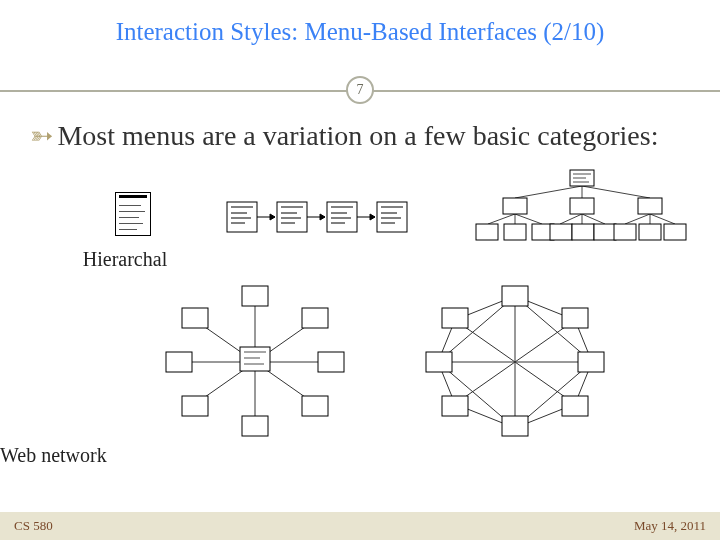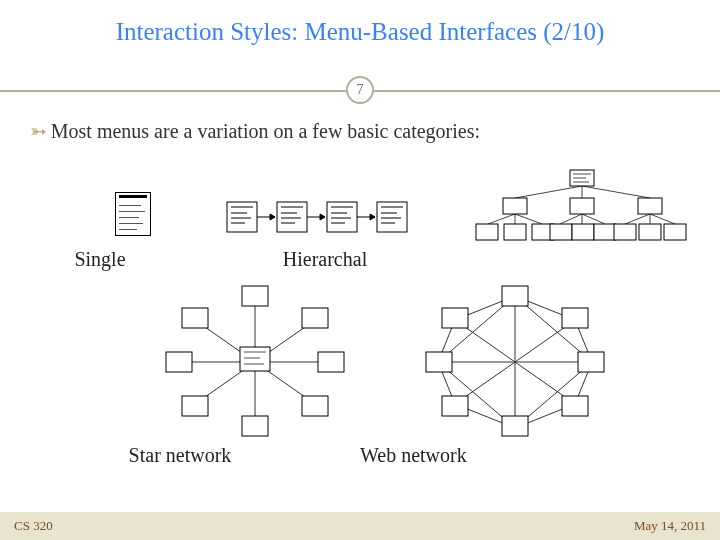--- a/index.html
+++ b/index.html
@@ -36,21 +36,21 @@
     border-radius: 50%;
     border: 2px solid #b0b0a0;
     background: #fff;
     color: #6b6b5c;
     font-size: 14px;
     display: flex; align-items: center; justify-content: center;
   }
   .body-text {
     position: absolute;
     top: 118px; left: 30px; right: 30px;
-    font-size: 20px;
+    font-size: 28px;
     color: #333;
     line-height: 1.3;
   }
   .bullet { font-family: sans-serif; color: #b0a070; margin-right: 4px; }
   .row1-labels {
     position: absolute;
     top: 248px; left: 0; right: 0;
     display: flex;
     font-size: 20px;
     color: #222;
@@ -182,21 +182,20 @@
         <rect x="204" y="56" width="22" height="16"></rect>
     </g>
     <g stroke="#000" stroke-width="0.7">
       <line x1="113" y1="6" x2="131" y2="6"></line>
         <line x1="113" y1="10" x2="126" y2="10"></line>
         <line x1="113" y1="14" x2="129" y2="14"></line>
     </g>
   </svg>
 
   <div class="row1-labels">
-    <div class="lbl-single">Single</div>
     <div class="lbl-seq">Hierarchal</div>
   </div>
 
   <svg style="left:160px; top:282px; width:190px; height:160px;">
     <g stroke="#333" stroke-width="1">
       <line x1="95" y1="80" x2="95" y2="20"></line>
       <line x1="95" y1="80" x2="155" y2="38"></line>
       <line x1="95" y1="80" x2="170" y2="80"></line>
       <line x1="95" y1="80" x2="155" y2="122"></line>
       <line x1="95" y1="80" x2="95" y2="140"></line>
@@ -247,22 +246,21 @@
       <rect x="158" y="70" width="26" height="20"></rect>
       <rect x="142" y="114" width="26" height="20"></rect>
       <rect x="82" y="134" width="26" height="20"></rect>
       <rect x="22" y="114" width="26" height="20"></rect>
       <rect x="6" y="70" width="26" height="20"></rect>
       <rect x="22" y="26" width="26" height="20"></rect>
     </g>
   </svg>
 
   <div class="row2-labels">
-    <div class="lbl-star">Star network</div>
     <div class="lbl-web">Web network</div>
   </div>
 
   <div class="footer">
-    <span>CS 320</span>
+    <span>CS 580</span>
     <span>May 14, 2011</span>
   </div>
 
 </div>
 
 </body></html>

